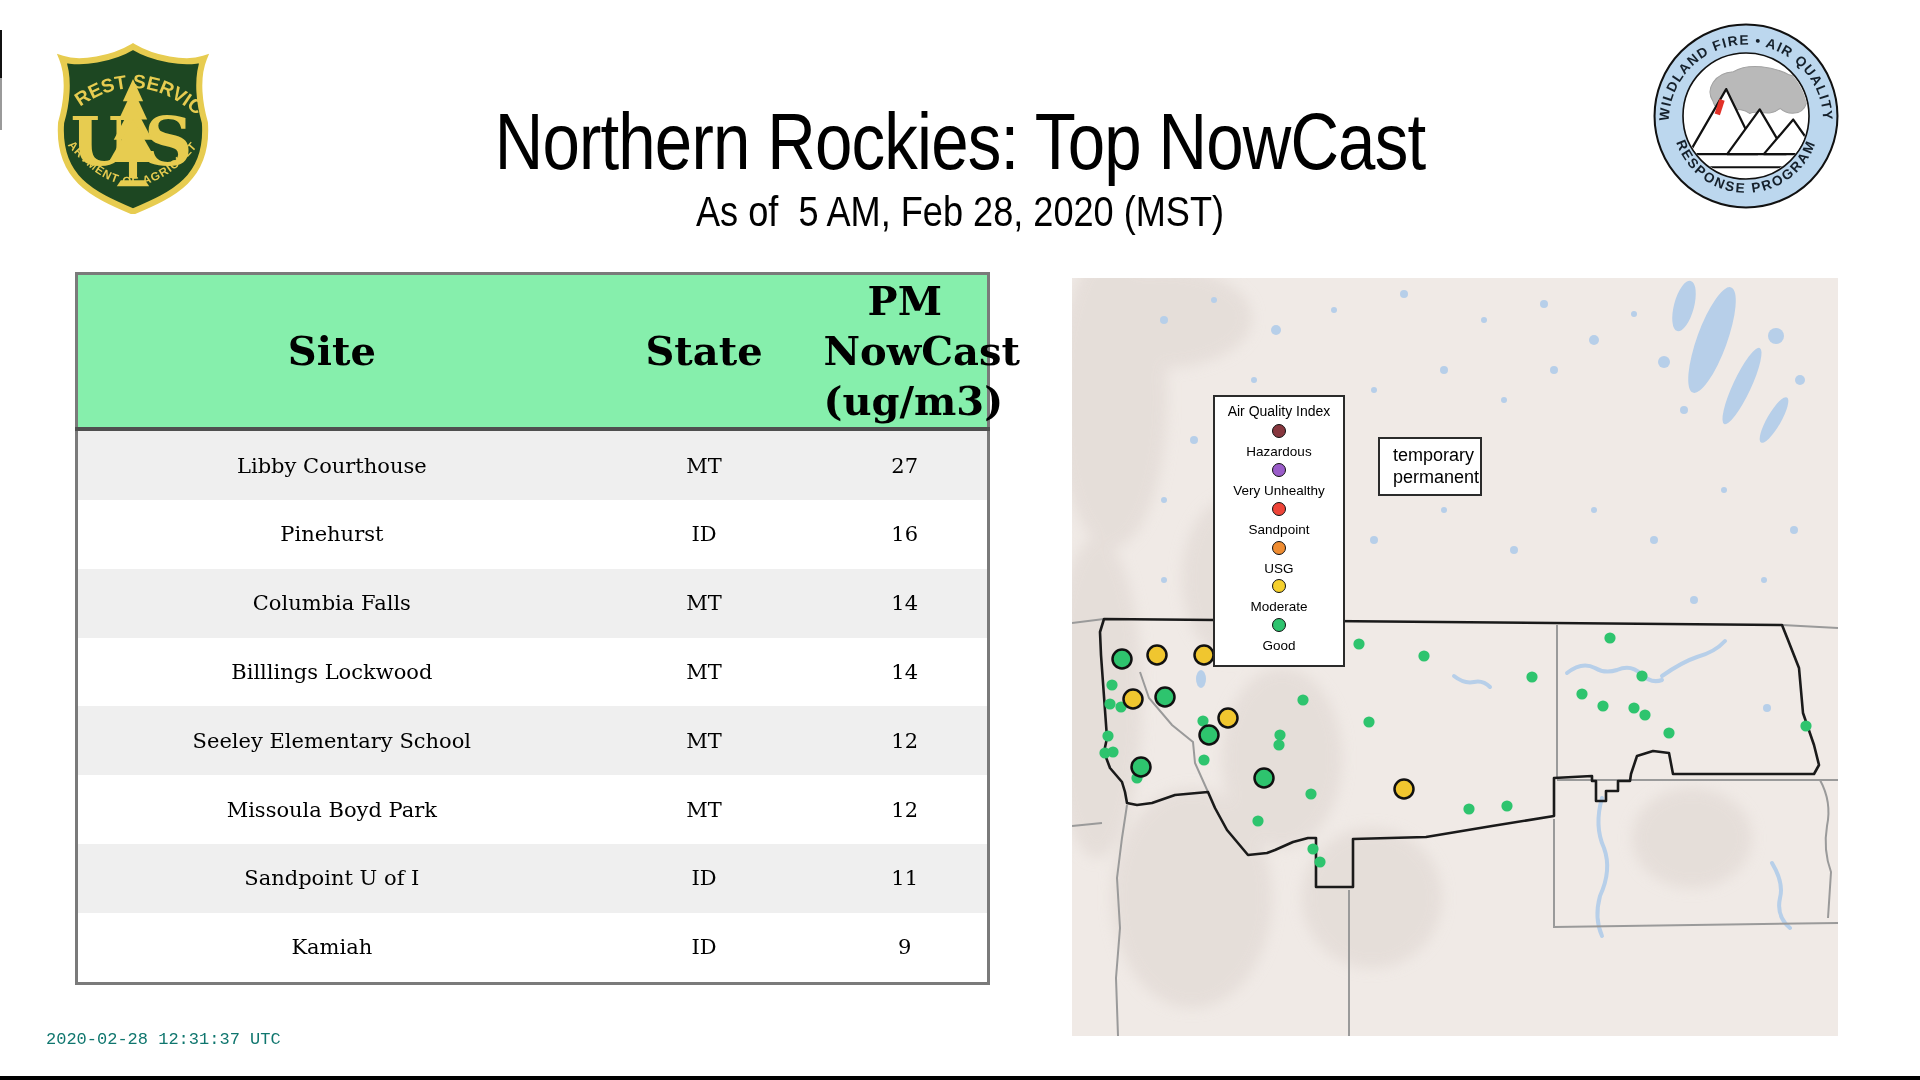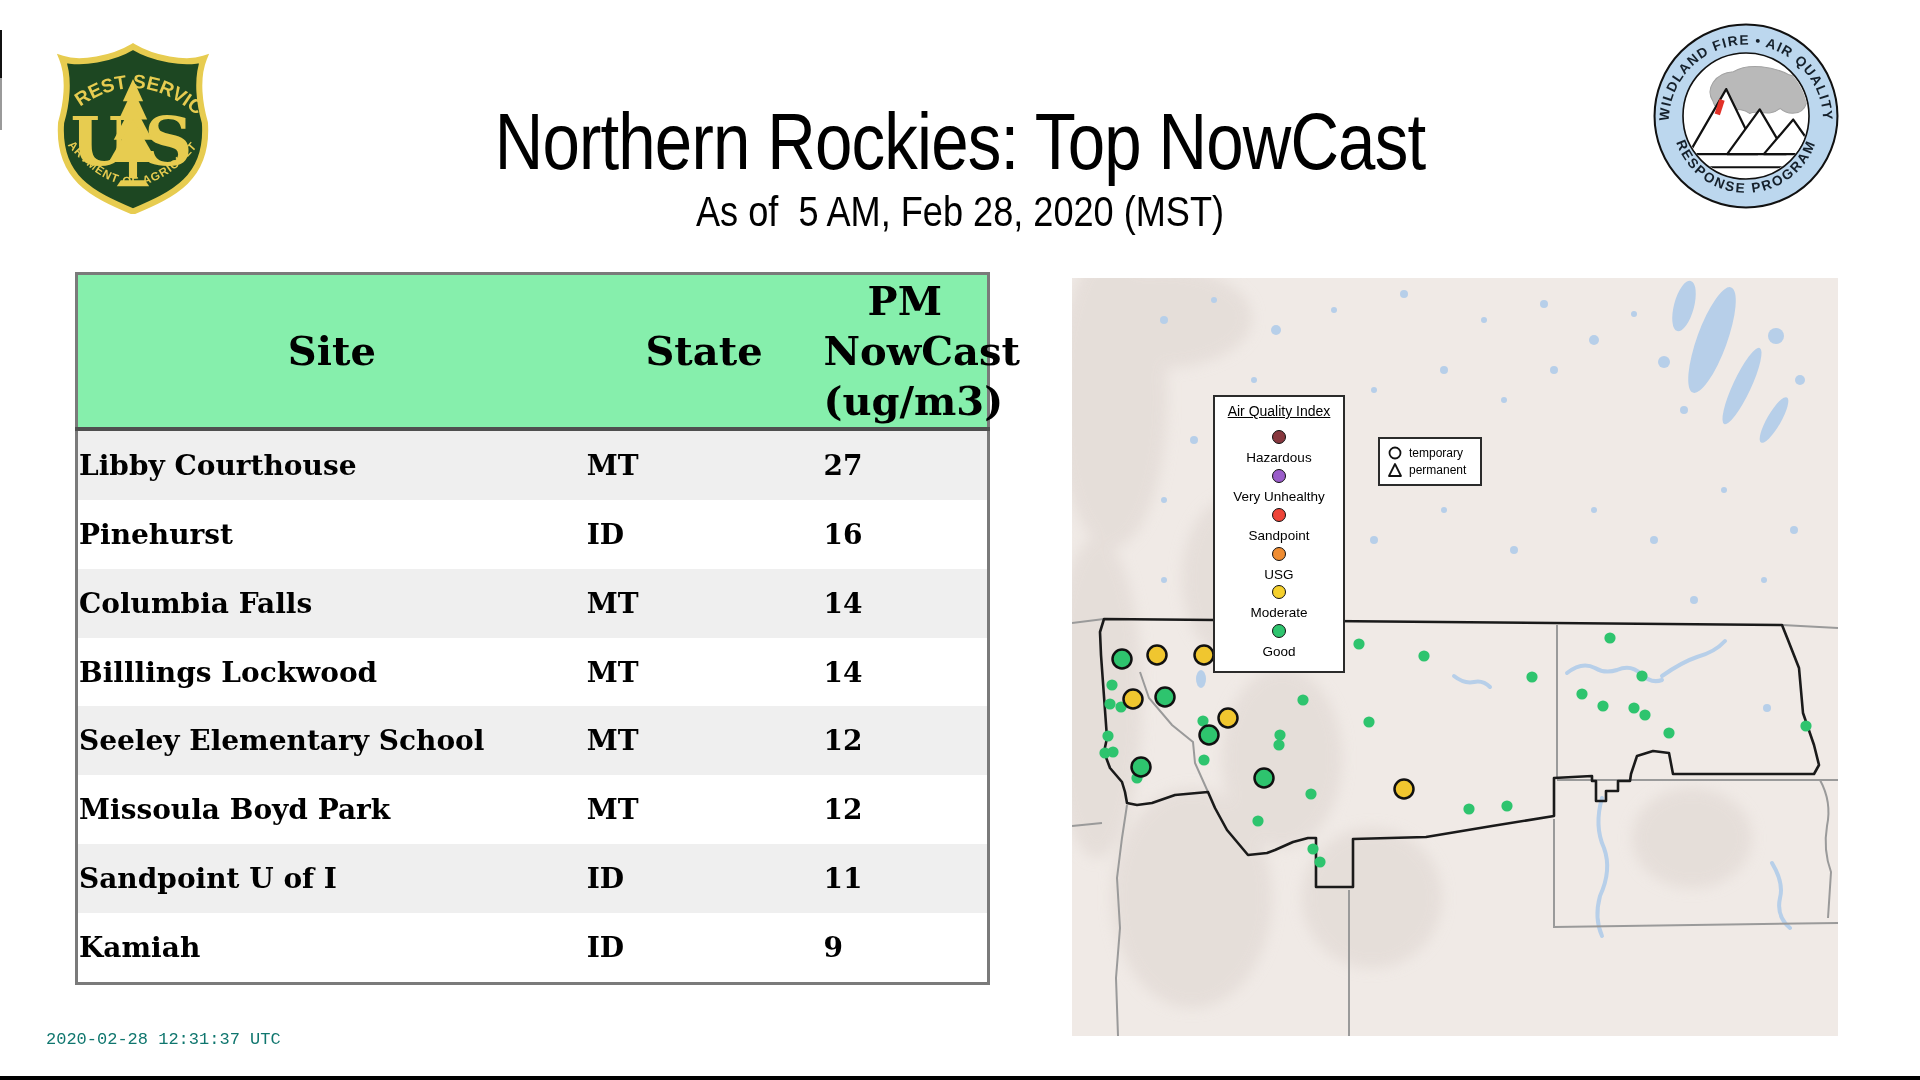--- a/index.html
+++ b/index.html
@@ -14,37 +14,37 @@
   .fs-logo{position:absolute;left:52px;top:26px;}
   .af-logo{position:absolute;left:1652px;top:22px;}
   
   .nowcast-table{position:absolute;left:75px;top:272px;width:915px;height:713px;
                  border-collapse:collapse;table-layout:fixed;
                  font-family:"DejaVu Serif","Liberation Serif",serif;
                  border:3px solid #7a7a7a;background:#fff;}
   .nowcast-table thead th{background:#86efac;border-bottom:4px solid #4f4f4f;
                  font-size:40px;font-weight:bold;height:124px;vertical-align:middle;
                  white-space:pre-line;line-height:1.25;}
-  .nowcast-table td{font-size:28px;text-align:left;height:58px;vertical-align:middle;font-weight:bold;}
+  .nowcast-table td{font-size:21px;text-align:center;height:58px;vertical-align:middle;}
   .nowcast-table tbody tr:nth-child(odd){background:#efefef;}
   .nowcast-table tbody tr:nth-child(even){background:#ffffff;}
   .col-site{width:56%;} .col-state{width:26%;} .col-pm{width:18%;}
   
   .map{position:absolute;left:1072px;top:278px;width:766px;height:758px;background:#f0eae6;}
   .map svg{display:block;}
   .aqi-legend{position:absolute;left:141px;top:117px;width:132px;background:#fff;
               border:2px solid #2b2b2b;padding:6px 8px 8px 8px;box-sizing:border-box;}
-  .aqi-legend .lg-title{font-size:14px;text-align:center;margin-bottom:11px;text-decoration:underline;}
+  .aqi-legend .lg-title{font-size:14px;text-align:center;margin-bottom:5px;}
   .lg-item{display:flex;align-items:center;gap:7px;margin:3px 0;flex-direction:column;}
   .lg-dot{width:12px;height:12px;border-radius:50%;border:1.6px solid #111;flex:0 0 auto;}
   .lg-label{font-size:13.5px;line-height:1.1;}
   .type-legend{position:absolute;left:306px;top:159px;width:104px;background:#fff;
                border:2px solid #2b2b2b;padding:5px 7px;box-sizing:border-box;}
   .type-item{display:flex;align-items:center;gap:6px;margin:1px 0;}
-  .type-label{font-size:12px;}
+  .type-label{font-size:18px;}
   
   .timestamp{position:absolute;left:46px;top:1030px;font-size:17px;color:#0f766e;font-family:Liberation Mono, monospace;}
   .bottom-border{position:absolute;left:0;bottom:0;width:1920px;height:4px;background:#000;}
   .edge-mark-a{position:absolute;left:0;top:30px;width:2px;height:48px;background:#111;}
   .edge-mark-b{position:absolute;left:0;top:78px;width:2px;height:52px;background:#9a9a9a;}
 </style>
 </head>
 <body>
 
 <div class="fs-logo">

